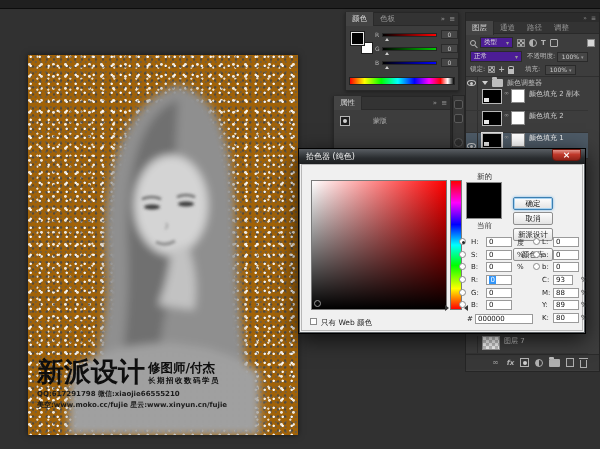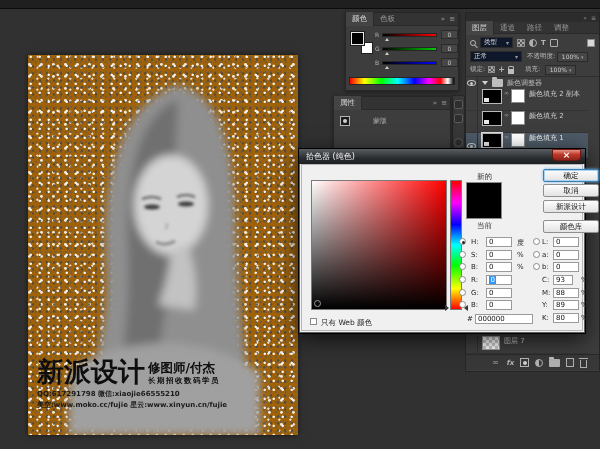--- a/index.html
+++ b/index.html
@@ -65,21 +65,21 @@
   .maskic::after { content:""; width:4px; height:4px; border-radius:50%; background:#cfcfcf; }
 
   
   .dockicons { position:absolute; left:452px; top:95px; width:13px; height:64px; background:#383838; border:1px solid #262626; }
   .dicon { position:absolute; left:1px; width:9px; height:9px; background:#2e2e2e; border:1px solid #5a5a5a; border-radius:2px; }
 
   
   .dock { position:absolute; left:465px; top:12px; width:135px; height:360px; background:#3d3d3d; border:1px solid #252525; }
   .dock-chrome { height:9px; background:#2c2c2c; display:flex; justify-content:flex-end; align-items:center; gap:4px; padding:0 3px; color:#9a9a9a; font-size:6px; }
   .rowline { position:absolute; left:0; width:133px; display:flex; align-items:center; font-size:6.5px; color:#bbb; }
-  .selectbox { height:11px; background:#0f172a; border:1px solid #2a2a2a; color:#ddd; display:flex; align-items:center; padding:0 3px; font-size:6.5px; position:relative; }
+  .selectbox { height:11px; background:#4c1d95; border:1px solid #2a2a2a; color:#ddd; display:flex; align-items:center; padding:0 3px; font-size:6.5px; position:relative; }
   .selectbox::after { content:"\25BE"; margin-left:auto; padding-left:3px; font-size:6px; color:#999; }
   .valbox { height:10px; background:#464646; border:1px solid #2a2a2a; color:#ccc; display:flex; align-items:center; justify-content:center; font-size:6px; position:relative; padding:0 2px; }
   .valbox::after { content:"\25BE"; font-size:5px; margin-left:2px; color:#999; }
   .mini { display:inline-block; }
   .mag { width:6px; height:6px; border:1px solid #b5b5b5; border-radius:50%; position:relative; }
   .mag::after { content:""; position:absolute; right:-3px; bottom:-2px; width:4px; height:1px; background:#b5b5b5; transform:rotate(45deg); }
   .chk { width:8px; height:8px; border:1px solid #8f8f8f;
     background-image:linear-gradient(45deg,#aaa 25%,transparent 25%,transparent 75%,#aaa 75%),linear-gradient(45deg,#aaa 25%,transparent 25%,transparent 75%,#aaa 75%);
     background-size:4px 4px; background-position:0 0,2px 2px; background-color:#555; }
   .adj { width:8px; height:8px; border-radius:50%; border:1px solid #b0b0b0; background:linear-gradient(90deg,#b0b0b0 50%,transparent 50%); }
@@ -126,23 +126,23 @@
     background:linear-gradient(to top, #000, rgba(0,0,0,0)), linear-gradient(to right, #fff, #ff0000); }
   .ccursor { position:absolute; left:2px; bottom:2px; width:7px; height:7px; border:1px solid #9a9a9a; border-radius:50%; }
   .huestrip { position:absolute; left:151px; top:31px; width:12px; height:130px; border:1px solid #7a7a7a;
     background:linear-gradient(to bottom,#f00 0%,#f0f 17%,#00f 34%,#0ff 50%,#0f0 66%,#ff0 84%,#f00 100%); }
   .huearrow-l { position:absolute; left:146px; top:156px; width:0; height:0;
     border-top:3px solid transparent; border-bottom:3px solid transparent; border-left:4px solid #333; }
   .huearrow-r { position:absolute; left:165px; top:156px; width:0; height:0;
     border-top:3px solid transparent; border-bottom:3px solid transparent; border-right:4px solid #333; }
   .nclab { position:absolute; left:167px; width:37px; text-align:center; font-size:7.5px; color:#333; }
   .ncswatch { position:absolute; left:167px; top:33px; width:36px; height:37px; background:#000; border:1px solid #8a8a8a; }
-  .btn { position:absolute; left:244px; width:56px; height:13px; background:linear-gradient(#fdfdfd,#e3e3e3);
+  .btn { position:absolute; left:214px; width:40px; height:13px; background:linear-gradient(#fdfdfd,#e3e3e3);
     border:1px solid #8f8f8f; border-radius:2px; font-size:7.5px; color:#111;
-    display:flex; align-items:center; justify-content:center; }
+    display:flex; align-items:center; justify-content:center;margin-top:28px; }
   .btn.default { border-color:#3c7fb1; box-shadow:0 0 0 1px #a8d2f0 inset, 0 0 3px #7ab8e8; }
   .crow { position:absolute; height:11px; font-size:7px; color:#222; }
   .radio { position:absolute; top:1px; width:7px; height:7px; border:1px solid #8a8a8a; border-radius:50%; background:#fff; }
   .radio.on::after { content:""; position:absolute; left:1.5px; top:1.5px; width:3px; height:3px; border-radius:50%; background:#222; }
   .flab { position:absolute; top:1px; }
   .tin { position:absolute; top:0; height:10px; background:#fff; border:1px solid #9a9a9a; font-size:7px; color:#111; display:flex; align-items:center; padding:0 2px; }
   .selval { background:#3296fa; color:#fff; padding:0 1.5px; }
   .funit { position:absolute; top:1px; }
   .cbx { position:absolute; left:0; top:1px; width:7px; height:7px; background:#fff; border:1px solid #8a8a8a; }
   .weblab { position:absolute; left:11px; top:1px; font-size:7.5px; color:#222; }

